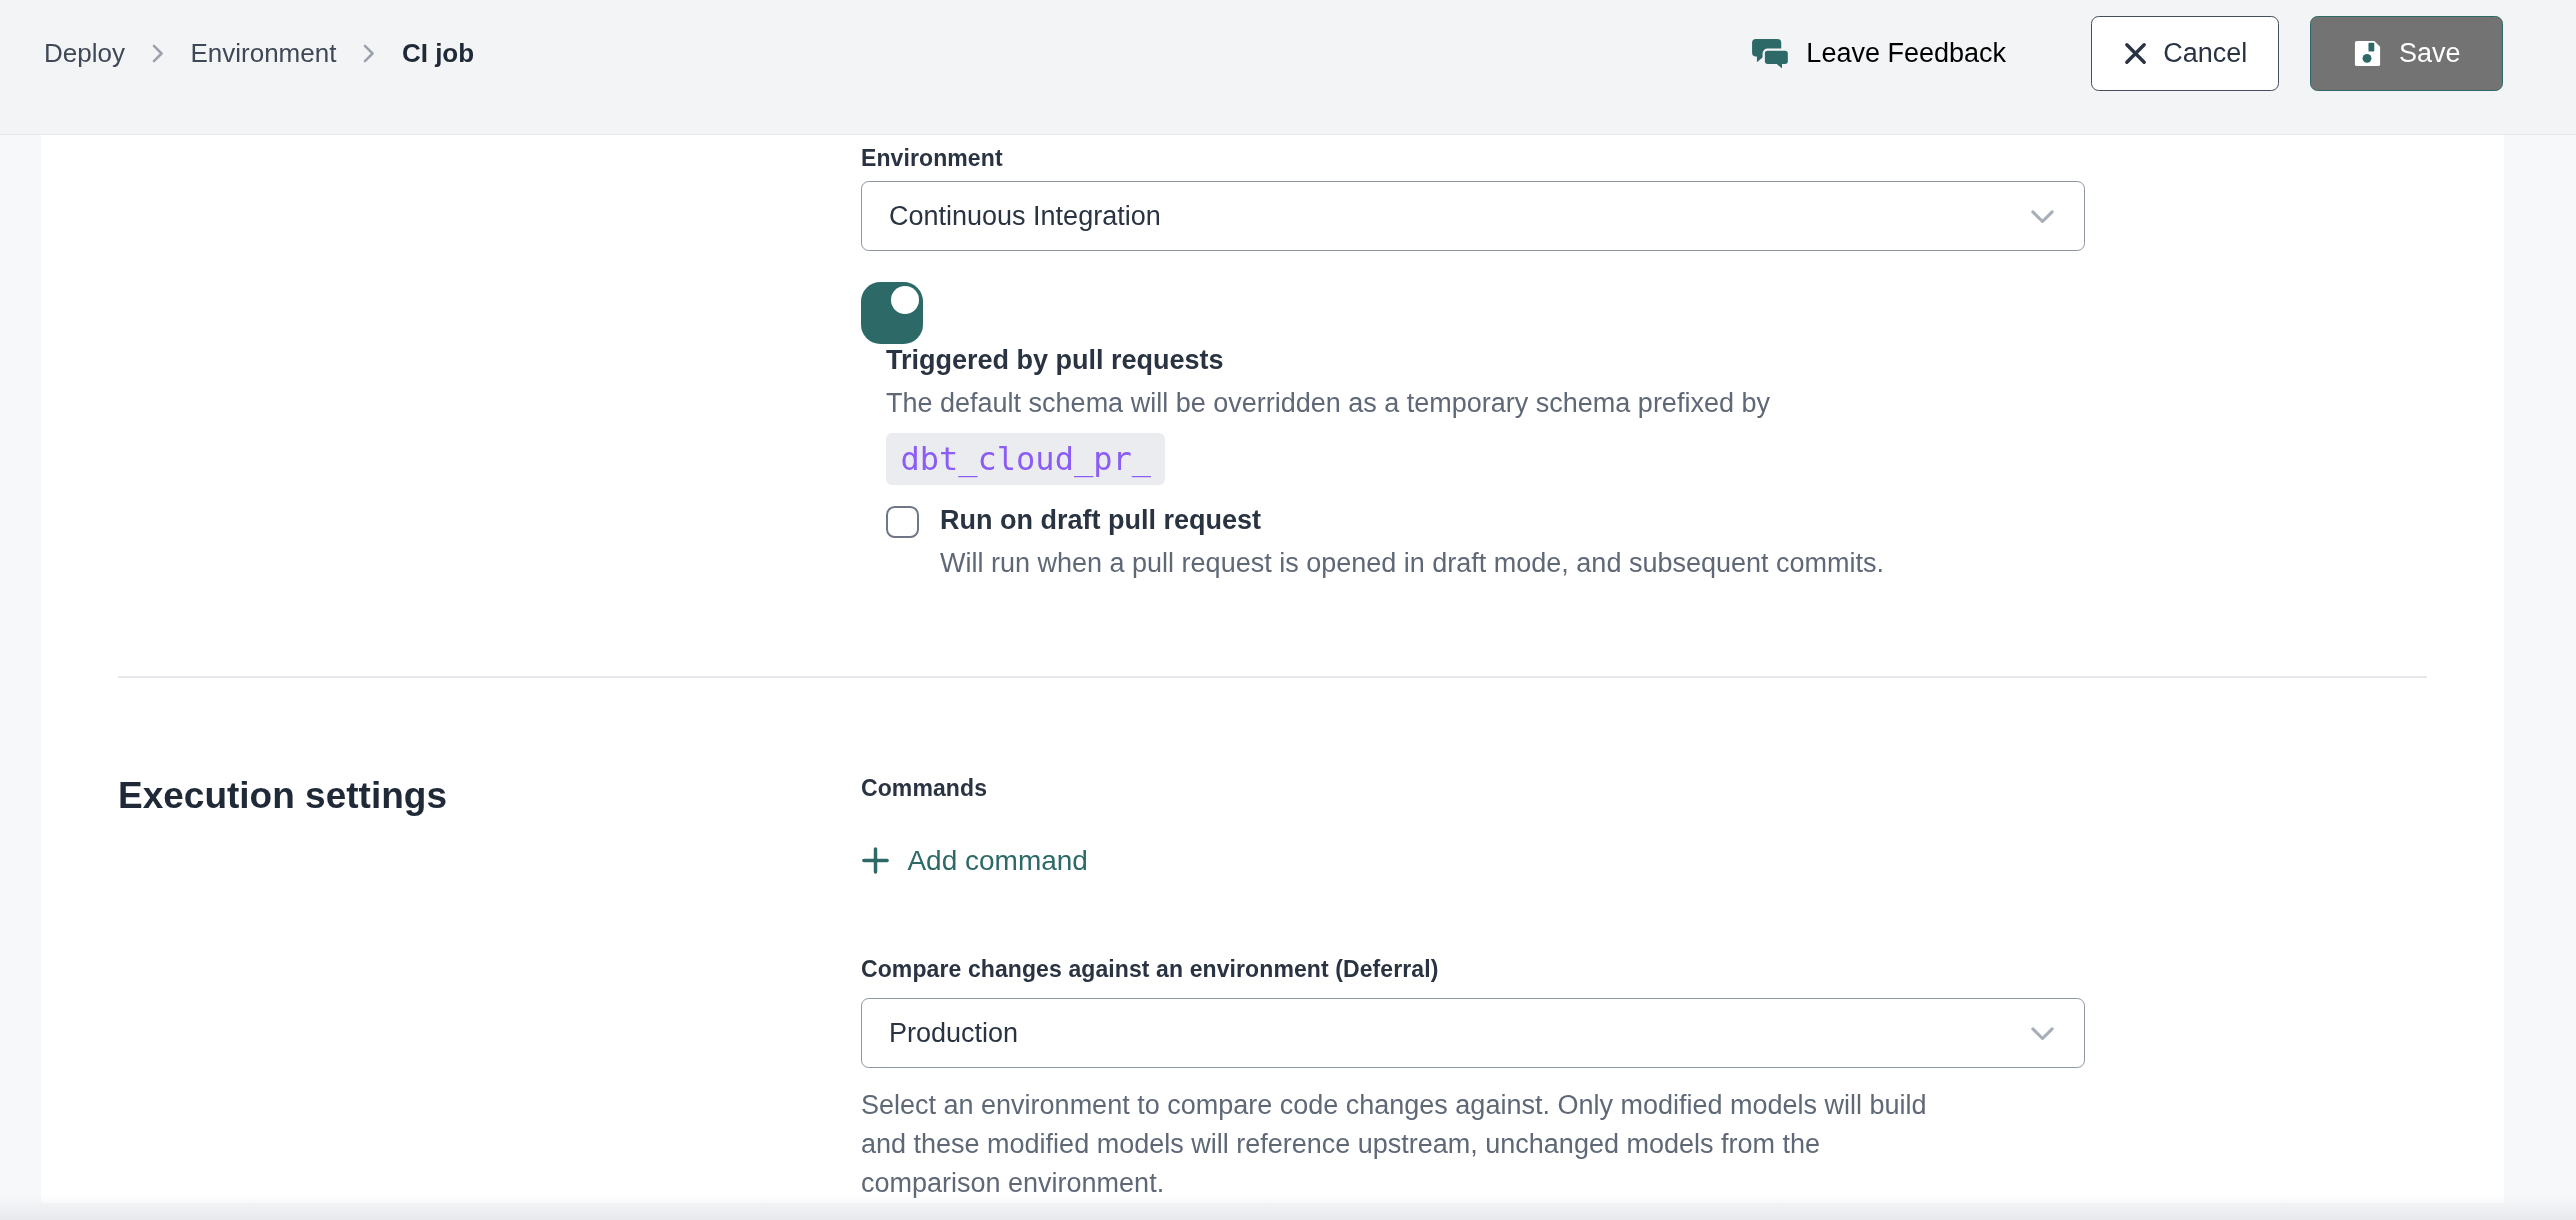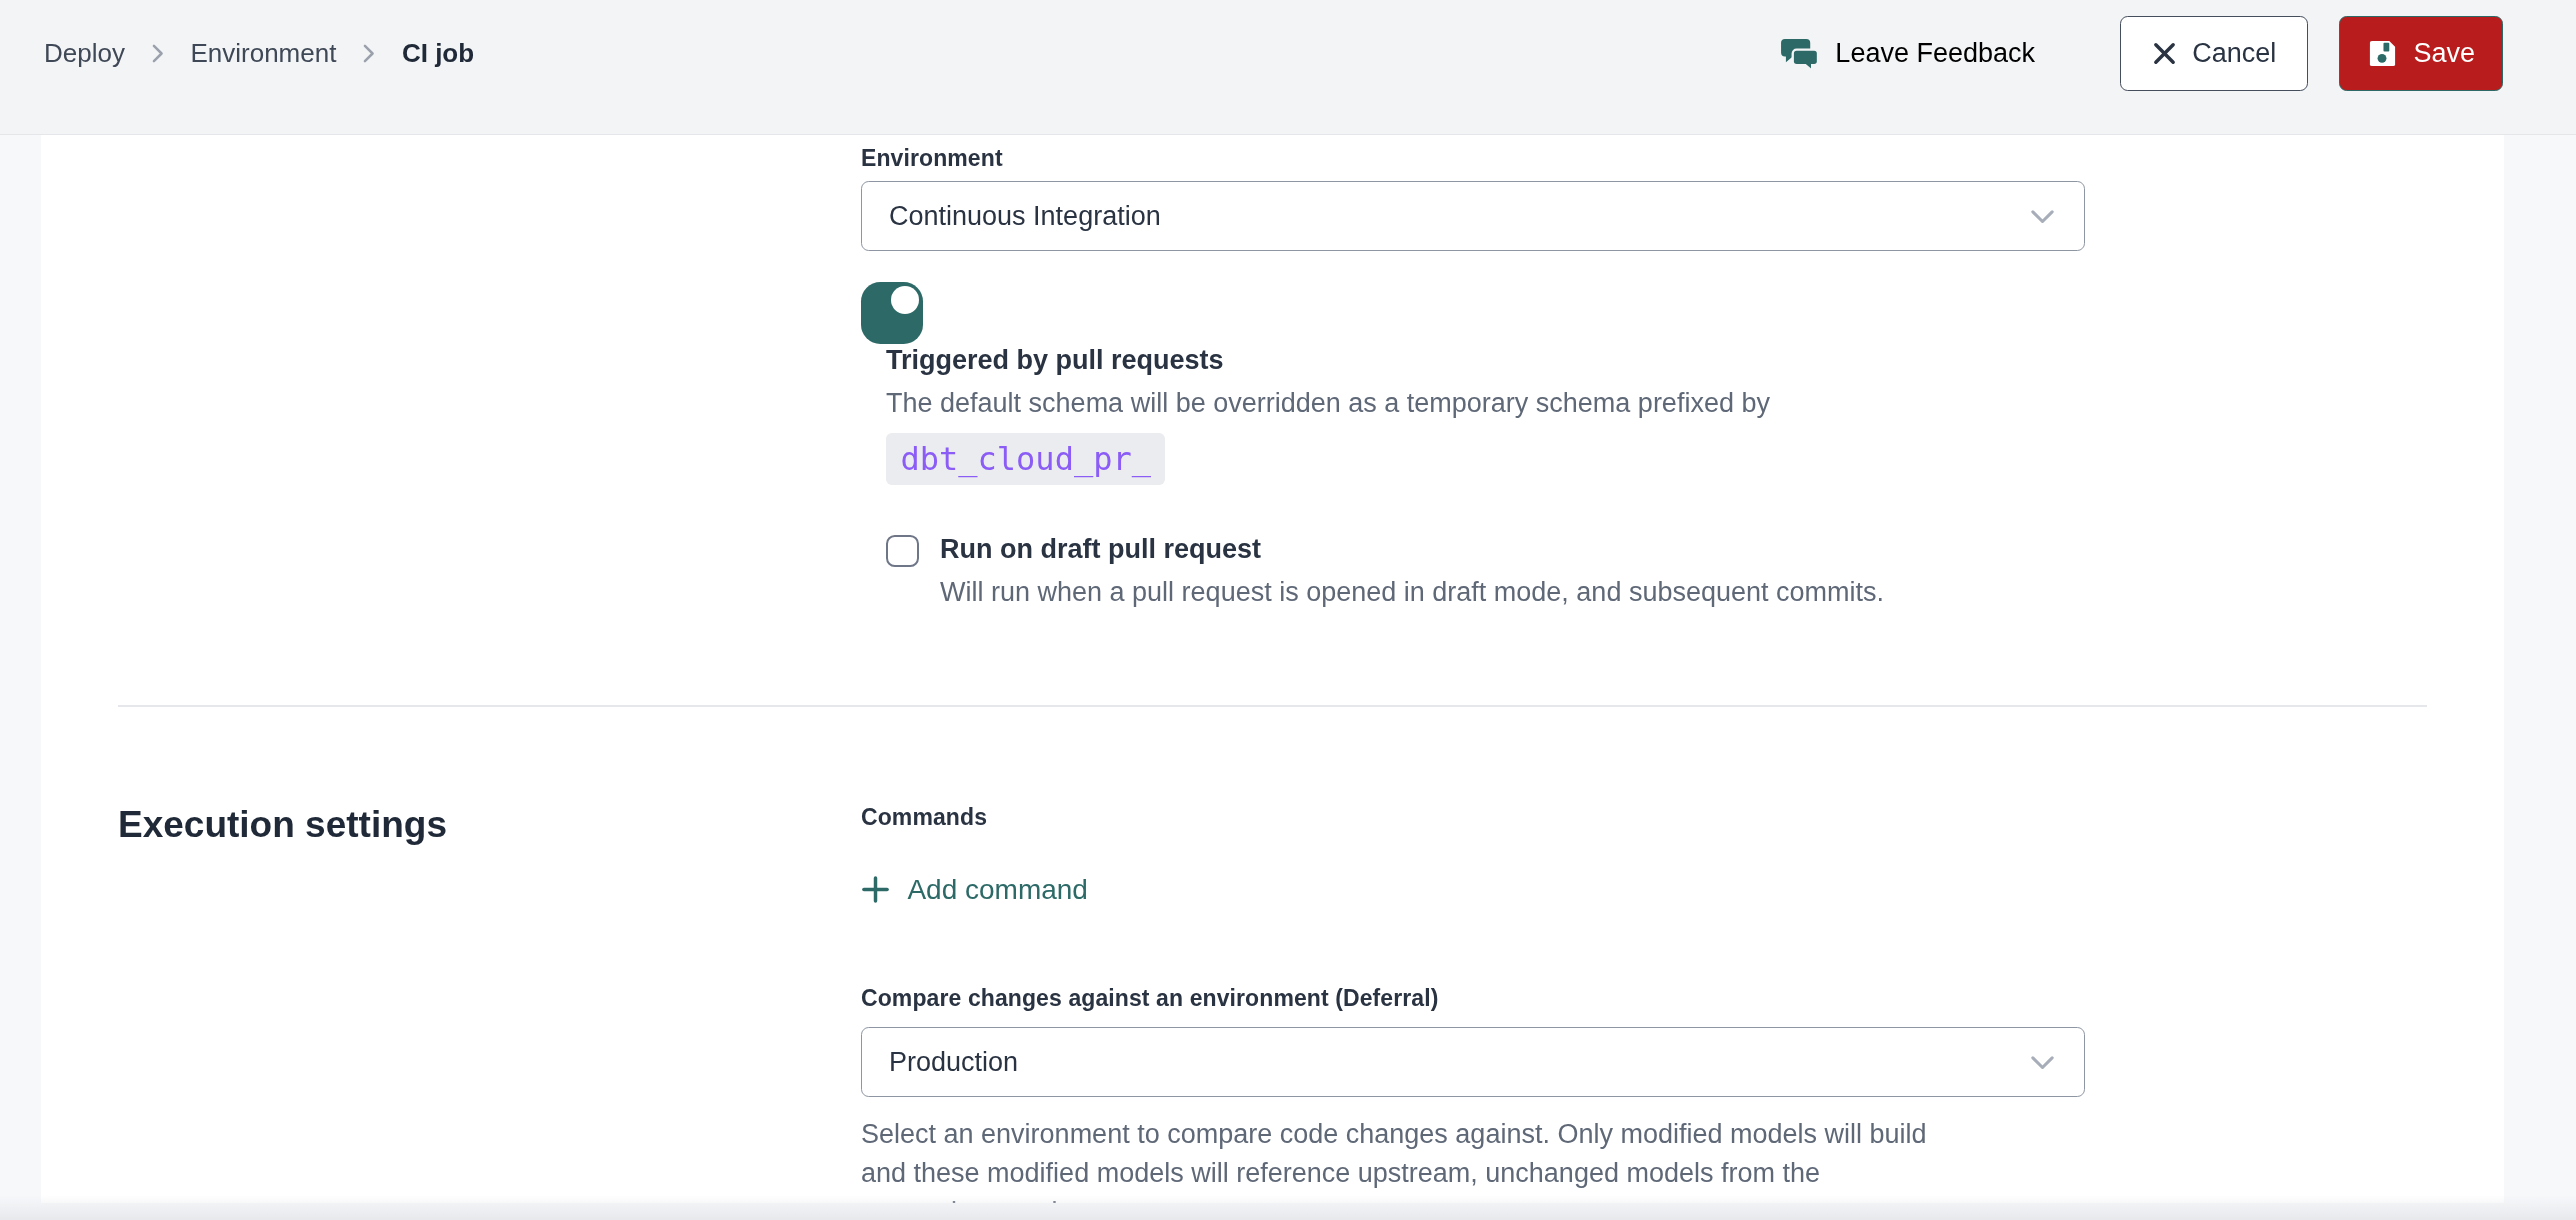--- a/index.html
+++ b/index.html
@@ -34,22 +34,22 @@
     display: flex; align-items: center; justify-content: center;
     font-size: 27px; cursor: pointer; gap: 15.5px; margin-left: 19px;
   }
   .btn-cancel {
     width: 188px;
     background: #ffffff;
     border: 1.9px solid #454e5d;
     color: #2a3342;
   }
   .btn-save {
-    width: 164px; margin-left: 31px;
-    background: #b91c1c;
+    width: 193px; margin-left: 31px;
+    background: #737373;
     border: 1.9px solid #2d6a67;
     color: #ffffff;
   }
 
   
   .page {
     height: 1085px;
     padding: 0 72px 0 41px;
     position: relative;
   }
@@ -108,21 +108,21 @@
   .code-chip {
     display: inline-block;
     margin-top: 9.7px;
     background: #ebecef; border-radius: 5.8px;
     font-family: "DejaVu Sans Mono", monospace;
     font-size: 32px; color: #8b5cf6;
     padding: 6.8px 14.5px;
   }
 
   
-  .checkbox-row { display: flex; margin-top: 48px; }
+  .checkbox-row { display: flex; margin-top: 19px; }
   .checkbox {
     width: 33px; height: 32px; border-radius: 8.7px;
     border: 2.9px solid #6e7687; background: #fff;
     cursor: pointer; flex: 0 0 33px; margin-top: 1.9px;
   }
   .checkbox-row .ctl-text { margin-left: 21px; }
 
   .divider {
     height: 0;
     border-top: 2.9px solid #e6e7eb;

